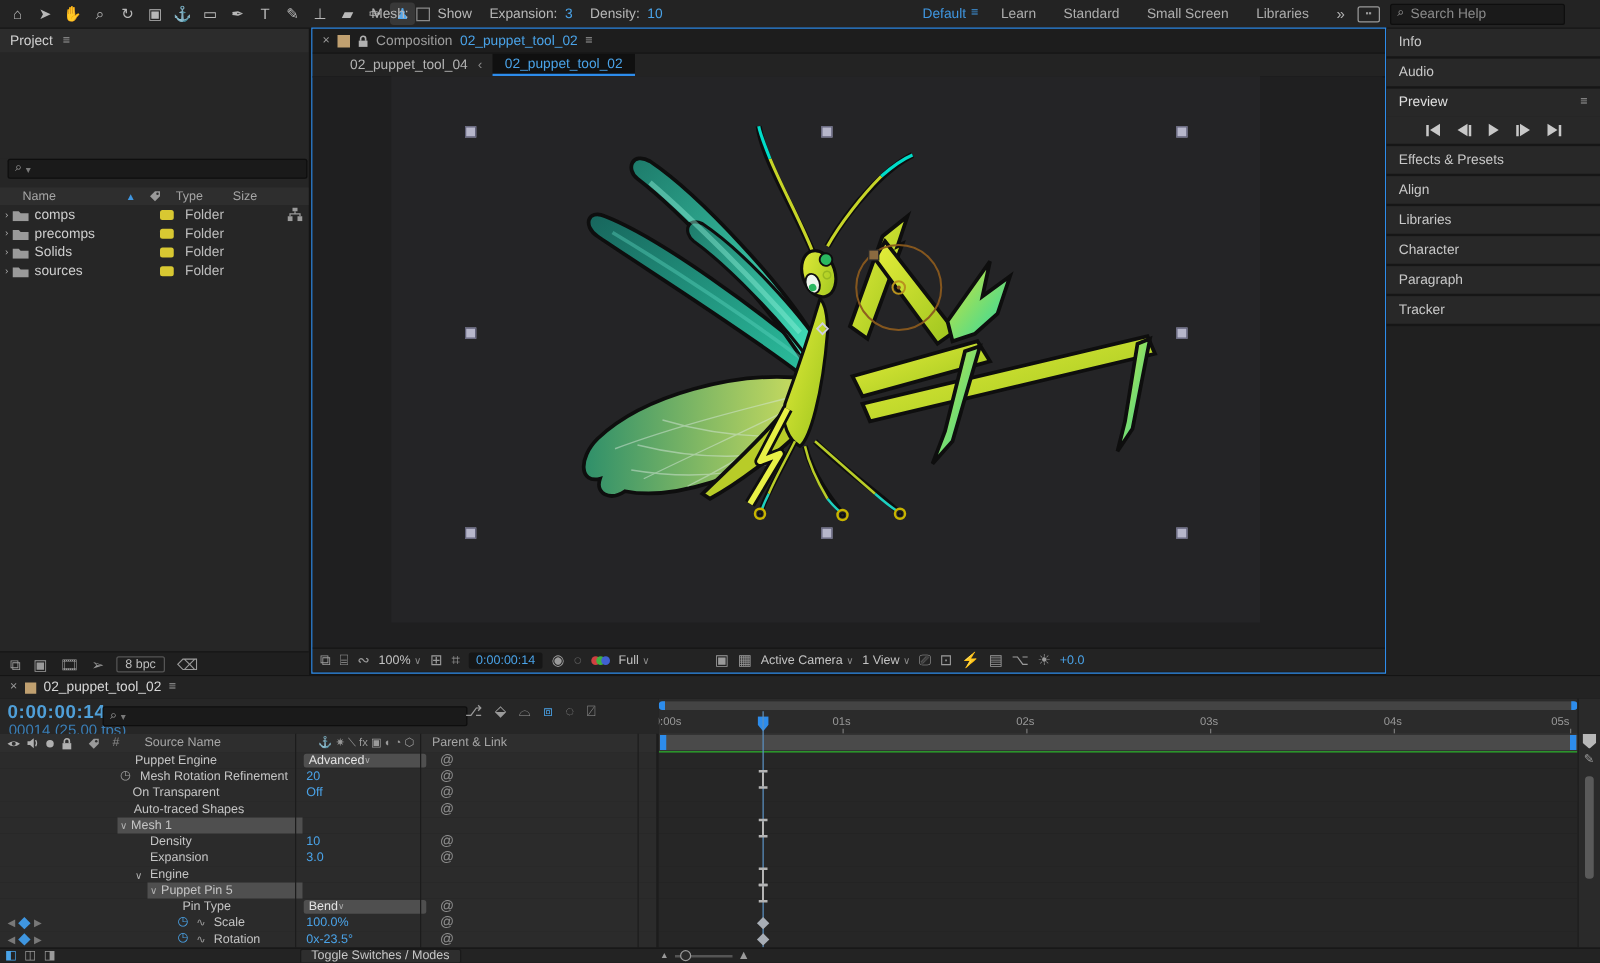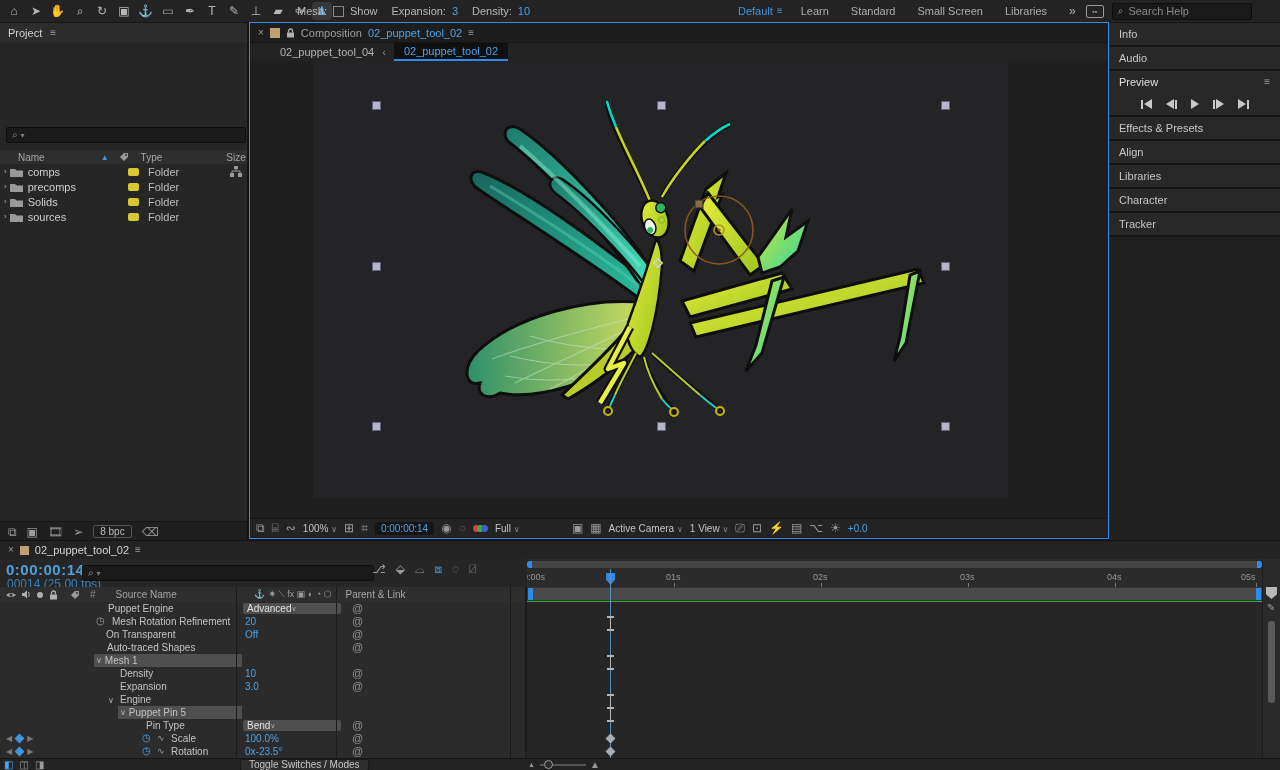--- a/index.html
+++ b/index.html
@@ -95,21 +95,21 @@
     <span style="font-size:8px;color:#7a7a7a;">▾</span>
   </div>
   <div class="abs colhdr row" style="left:0;top:127px;width:247px;height:14px;">
     <span style="margin-left:18px;">Name</span>
     <span style="color:#3f96e0;font-size:8px;margin-left:56px;">▲</span>
     <svg width="10" height="10" style="margin-left:10px;">
         <path d="M1 5 L5 1 H9 V5 L5 9 Z" fill="#9a9a9a"></path>
         <circle cx="7" cy="3" r="1" fill="#2e2e2e"></circle>
       </svg>
     <span style="margin-left:12px;">Type</span>
-    <span style="margin-left:64px;text-align:right;">Size</span>
+    <span style="margin-left:24px;text-align:right;">Size</span>
   </div>
 
   <div class="abs row" style="left:0;top:141px;width:247px;height:15px;">
     <span class="twirl" style="margin-left:4px;">›</span>
     <svg width="13" height="10">
         <path d="M0 2 h5 l1.5 1.5 H13 V10 H0 Z" fill="#9a9a9a"></path>
       </svg>
     <span style="margin-left:5px;color:#cfcfcf;">comps</span>
     <span class="chip-yellow abs" style="left:128px;"></span>
     <span class="abs" style="left:148px;color:#bdbdbd;">Folder</span>
@@ -366,20 +366,23 @@
   <div class="sb-item">
       <span>Align</span>
     </div>
   <div class="sb-item">
       <span>Libraries</span>
     </div>
   <div class="sb-item">
       <span>Character</span>
     </div>
   <div class="sb-item">
+      <span>Paragraph</span>
+    </div>
+  <div class="sb-item">
       <span>Tracker</span>
     </div>
 </div>
 
 <div class="panel" style="left:0;top:541px;width:1280px;height:229px;background:#262626;">
 
   <div class="row" style="height:18px;background:#232323;gap:6px;padding-left:8px;border-bottom:1px solid #151515;">
     <span class="ic" style="font-size:10px;">×</span>
     <span style="width:9px;height:9px;background:#c0a070;display:inline-block;"></span>
     <span style="color:#d6d6d6;">02_puppet_tool_02</span>

